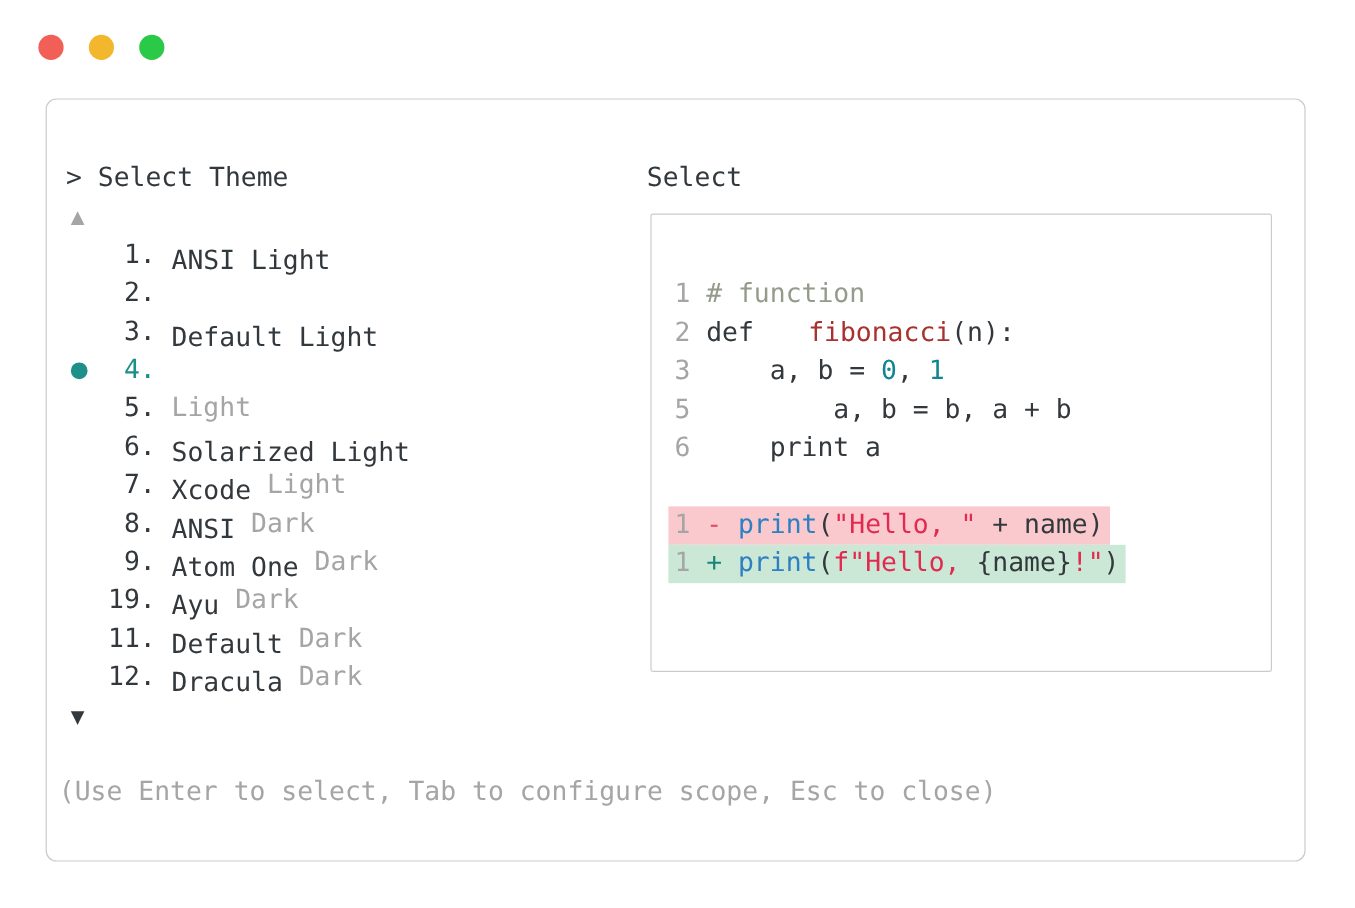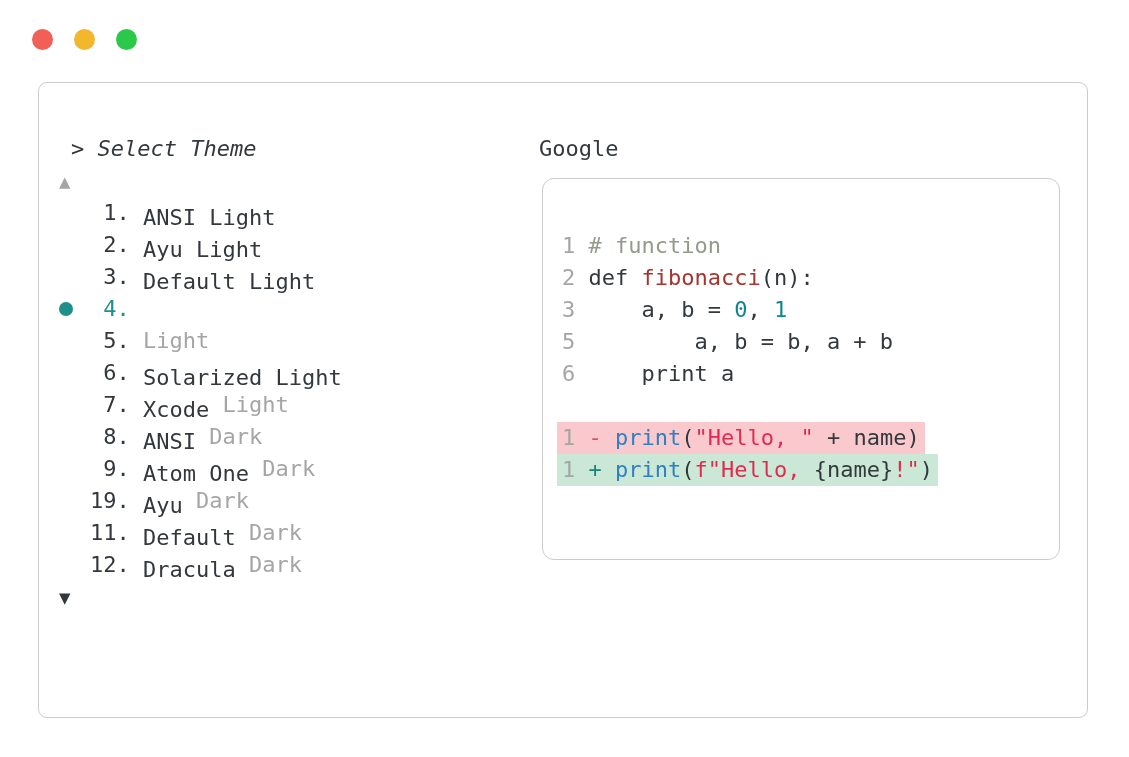--- a/index.html
+++ b/index.html
@@ -9,49 +9,49 @@
   
   .traffic-lights { position:absolute; left:32px; top:29px; display:flex; gap:21px; }
   .dot { width:21px; height:21px; border-radius:50%; display:inline-block; }
 
   
   .panel { position:absolute; left:38px; top:82px; width:1050px; height:636px;
            border:1.5px solid var(--border); border-radius:9px; background:#fff; }
 
   .mono { font-size:22px; line-height:32px; white-space:pre; }
 
-  .prompt   { position:absolute; left:32px; top:50px; color:var(--text-dark);font-style:italic; }
+  .prompt   { position:absolute; left:16px; top:50px; color:var(--text-dark); }
   .scroll-up   { position:absolute; left:20px; top:82px;  color:var(--text-muted); font-size:19px; line-height:32px; }
   .scroll-down { position:absolute; left:20px; top:498px; color:var(--text-dark);  font-size:19px; line-height:32px; }
 
   .theme-list { position:absolute; left:20px; top:114px; }
   .theme-row  { height:32px; line-height:32px; font-size:22px; white-space:pre; display:flex; align-items:center; color:var(--text-dark); cursor:default; }
   .bullet-col { width:31px; display:inline-flex; align-items:center; }
   .bullet     { width:14px; height:14px; border-radius:50%; background:var(--accent-teal); }
   .num        { display:inline-block; width:3ch; text-align:right; }
   .lbl        { margin-left:1ch;margin-top:10px; }
   .muted      { color:var(--text-muted); }
   .theme-row.selected, .theme-row.selected .num, .theme-row.selected .lbl { color:var(--accent-teal); }
 
   .hint { position:absolute; left:10px; top:562px; color:var(--text-muted); }
 
   
   .preview-label { position:absolute; left:500px; top:50px; color:var(--text-dark); }
   .preview-box   { position:absolute; left:503px; top:95px; width:518px; height:382px;
-                   border:1.5px solid var(--border); border-radius:12px; background:#fff; }
+                   border:1.5px solid var(--border); border-radius:2px; background:#fff; }
   .code-block { padding:51px 0 0 19px; }
   .code-line  { height:32px; line-height:32px; font-size:22px; white-space:pre; color:var(--text-dark); }
   .ln   { display:inline-block; width:1ch; margin-right:1ch; color:var(--text-muted); }
   .diff { display:inline-block; padding:0 5px; margin-left:-5px; }
   .diff.removed { background:var(--removed-bg); }
   .diff.added   { background:var(--added-bg); }
 
   .tok-plain      { color:var(--text-dark); }
   .tok-comment    { color:var(--comment); }
-  .tok-function   { color:var(--function); }
+  .tok-function   { color:var(--function);margin-left:32px; }
   .tok-number     { color:var(--number); }
   .tok-builtin    { color:var(--builtin); }
   .tok-string     { color:var(--string); }
   .tok-diff-minus { color:var(--diff-minus); }
   .tok-diff-plus  { color:var(--diff-plus); }
 </style>
 </head>
 <body>
 
 <div class="traffic-lights" id="traffic-lights">
@@ -61,37 +61,38 @@
   </div>
 
 <div class="panel">
 
   <div class="prompt mono">&gt; Select Theme</div>
 
   <div class="scroll-up">▲</div>
 
   <div class="theme-list" id="theme-list">
       <div class="theme-row"><span class="bullet-col"></span><span class="num">1.</span><span class="lbl">ANSI Light</span></div>
-      <div class="theme-row"><span class="bullet-col"></span><span class="num">2.</span><span class="lbl">Ayu Light</span></div>
+      <div class="theme-row"><span class="bullet-col"></span><span class="num">2.</span></div>
       <div class="theme-row"><span class="bullet-col"></span><span class="num">3.</span><span class="lbl">Default Light</span></div>
       <div class="theme-row selected"><span class="bullet-col"><span class="bullet"></span></span><span class="num">4.</span></div>
       <div class="theme-row"><span class="bullet-col"></span><span class="num">5.</span><span class="muted"> Light</span></div>
       <div class="theme-row"><span class="bullet-col"></span><span class="num">6.</span><span class="lbl">Solarized Light</span></div>
       <div class="theme-row"><span class="bullet-col"></span><span class="num">7.</span><span class="lbl">Xcode</span><span class="muted"> Light</span></div>
       <div class="theme-row"><span class="bullet-col"></span><span class="num">8.</span><span class="lbl">ANSI</span><span class="muted"> Dark</span></div>
       <div class="theme-row"><span class="bullet-col"></span><span class="num">9.</span><span class="lbl">Atom One</span><span class="muted"> Dark</span></div>
       <div class="theme-row"><span class="bullet-col"></span><span class="num">19.</span><span class="lbl">Ayu</span><span class="muted"> Dark</span></div>
       <div class="theme-row"><span class="bullet-col"></span><span class="num">11.</span><span class="lbl">Default</span><span class="muted"> Dark</span></div>
       <div class="theme-row"><span class="bullet-col"></span><span class="num">12.</span><span class="lbl">Dracula</span><span class="muted"> Dark</span></div>
     </div>
 
   <div class="scroll-down">▼</div>
 
+  <div class="hint mono">(Use Enter to select, Tab to configure scope, Esc to close)</div>
 
-  <div class="preview-label mono">Google</div>
+  <div class="preview-label mono">Select</div>
 
   <div class="preview-box">
     <div class="code-block" id="code-block">
         <div class="code-line"><span class="ln">1</span><span class="tok-comment"># function</span></div>
         <div class="code-line"><span class="ln">2</span><span class="tok-plain">def </span><span class="tok-function">fibonacci</span><span class="tok-plain">(n):</span></div>
         <div class="code-line"><span class="ln">3</span><span class="tok-plain">    a, b = </span><span class="tok-number">0</span><span class="tok-plain">, </span><span class="tok-number">1</span></div>
         <div class="code-line"><span class="ln">5</span><span class="tok-plain">        a, b = b, a + b</span></div>
         <div class="code-line"><span class="ln">6</span><span class="tok-plain">    print a</span></div>
         <div class="code-line"></div>
         <div class="code-line"><span class="diff removed"><span class="ln">1</span><span class="tok-diff-minus">- </span><span class="tok-builtin">print</span><span class="tok-plain">(</span><span class="tok-string">"Hello, "</span><span class="tok-plain"> + name)</span></span></div>

